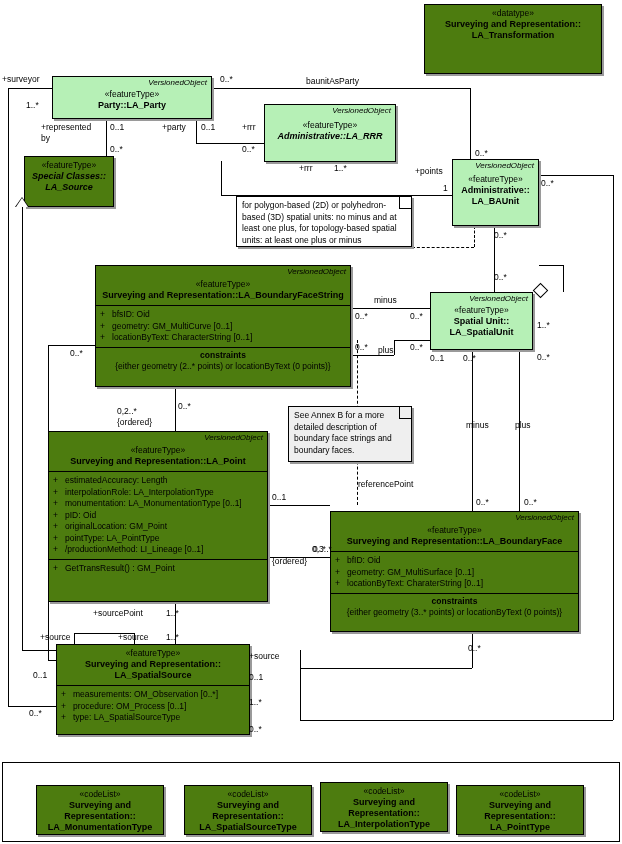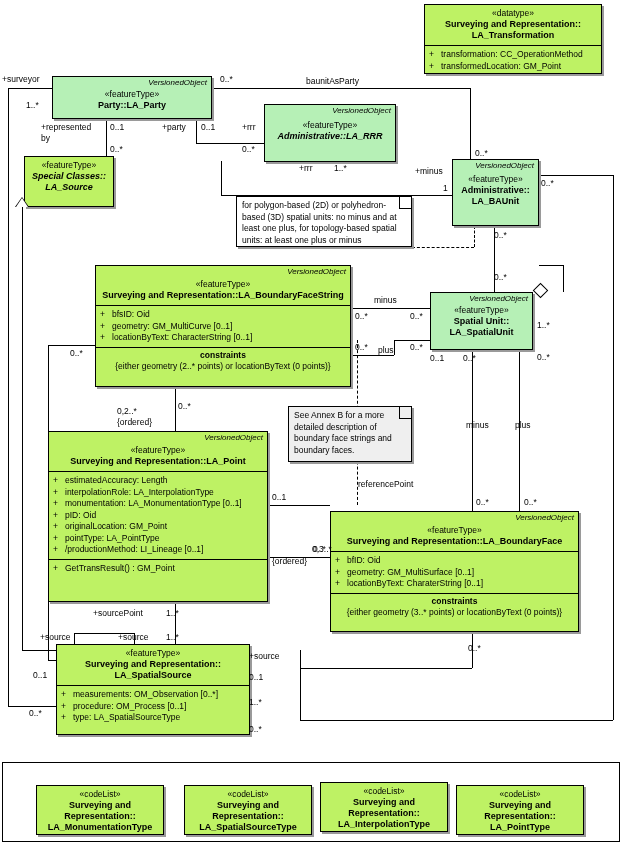--- a/index.html
+++ b/index.html
@@ -1,20 +1,20 @@
 <!DOCTYPE html>
 <html><head>
 <meta charset="utf-8">
 <style>
   html,body{margin:0;padding:0;background:#ffffff;}
   body{font-family:"Liberation Sans","DejaVu Sans",sans-serif;}
   #canvas{position:relative;width:622px;height:844px;background:#fff;overflow:hidden;}
 
   
-  .cls{position:absolute;box-sizing:border-box;border:1px solid #000;background:#bef264;
+  .cls{position:absolute;box-sizing:border-box;border:1px solid #000;background:#4d7c0f;
        box-shadow:2px 2px 0 0 #9a9a9a;z-index:20;}
   .cls.green{background:#b6f0b6;}
   .cls.green .hdr{background:#b6f0b6;}
   .cls .hdr{padding:3px 4px 4px;text-align:center;position:relative;}
   .cls .vobj{position:absolute;top:1px;right:4px;font-style:italic;font-size:8px;color:#000;}
   .cls .ster{font-size:8.5px;display:block;line-height:11px;}
   .cls .nm{font-size:9px;font-weight:bold;display:block;line-height:11px;}
   .cls .nm.ital{font-style:italic;}
   .cls .sep{border-top:1px solid #000;}
   .cls .attrs{padding:3px 2px 3px 4px;}
@@ -129,24 +129,20 @@
   <div class="ln lnv" style="left:56px;top:660px;height:46px;"></div>
 
   <div class="ln lnh" style="left:22px;top:650px;width:34px;"></div>
 
   <div class="cls" style="left:424px;top:4px;width:178px;height:70px;">
     <div class="hdr">
       <span class="ster">«datatype»</span>
       <span class="nm">Surveying and Representation::</span>
       <span class="nm">LA_Transformation</span>
     </div>
-    <div class="sep attrs">
-      <div class="attr"><span class="vis">+</span><span>transformation:  CC_OperationMethod</span></div>
-      <div class="attr"><span class="vis">+</span><span>transformedLocation:  GM_Point</span></div>
-    </div>
   </div>
 
   <div class="cls green" style="left:52px;top:76px;width:160px;height:43px;">
     <div class="hdr">
       <span class="vobj">VersionedObject</span>
       <span class="ster" style="margin-top:9px;">«featureType»</span>
       <span class="nm">Party::LA_Party</span>
     </div>
   </div>
 
@@ -274,21 +270,21 @@
   <div class="lbl" style="left:162px;top:122px;">+party</div>
   <div class="lbl" style="left:220px;top:74px;">0..*</div>
   <div class="lbl" style="left:201px;top:122px;">0..1</div>
 
   <div class="lbl" style="left:242px;top:122px;">+rrr</div>
   <div class="lbl" style="left:242px;top:144px;">0..*</div>
   <div class="lbl" style="left:299px;top:163px;">+rrr</div>
   <div class="lbl" style="left:334px;top:163px;">1..*</div>
 
   <div class="lbl" style="left:306px;top:76px;">baunitAsParty</div>
-  <div class="lbl" style="left:415px;top:166px;">+minus</div>
+  <div class="lbl" style="left:415px;top:166px;">+points</div>
   <div class="lbl" style="left:443px;top:183px;">1</div>
   <div class="lbl" style="left:475px;top:148px;">0..*</div>
   <div class="lbl" style="left:494px;top:230px;">0..*</div>
   <div class="lbl" style="left:541px;top:178px;">0..*</div>
 
   <div class="lbl" style="left:494px;top:272px;">0..*</div>
   <div class="lbl" style="left:537px;top:320px;">1..*</div>
   <div class="lbl" style="left:537px;top:352px;">0..*</div>
   <div class="lbl" style="left:430px;top:353px;">0..1</div>
   <div class="lbl" style="left:463px;top:353px;">0..*</div>

